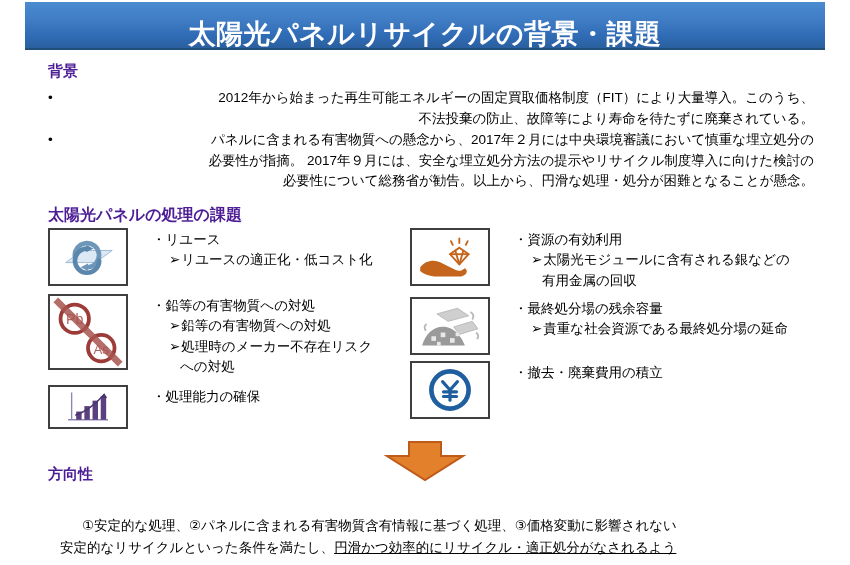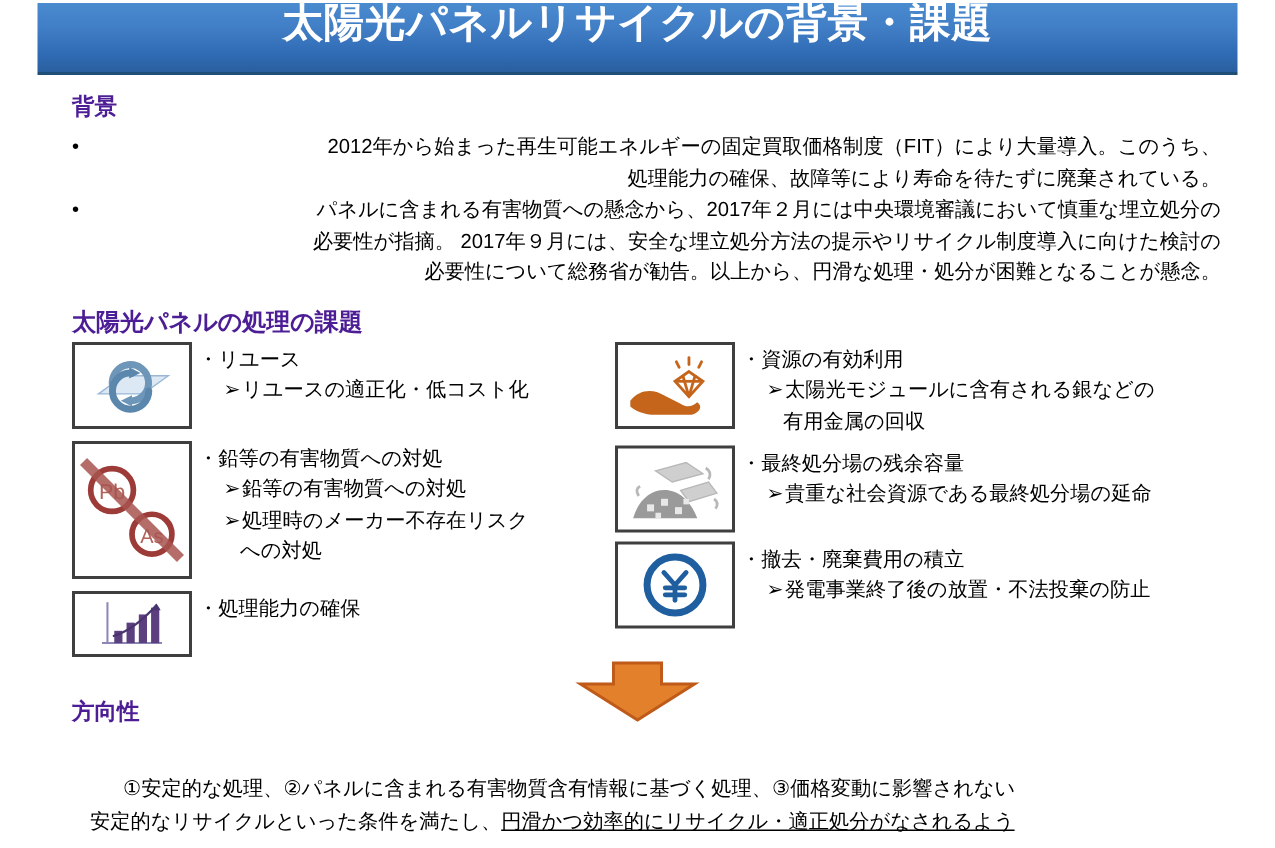--- a/index.html
+++ b/index.html
@@ -19,21 +19,21 @@
   
   .title-bar {
     position: absolute;
     left: 25px;
     top: 2px;
     width: 800px;
     height: 46px;
     background: linear-gradient(to bottom, #4a8bd0 0%, #3f7cc4 40%, #2f6bb4 75%, #2a5f9e 100%);
     border-bottom: 2px solid #1f4e79;
     display: flex;
-    align-items: flex-start;
+    align-items: flex-end;
     justify-content: center;
   }
   .title-text {
     color: #ffffff;
     font-size: 27px;
     font-weight: bold;
     letter-spacing: 0.5px;
     line-height: 1;
     white-space: nowrap;
   }
@@ -89,25 +89,25 @@
     flex: 0 0 auto;
     width: 80px;
     height: 58px;
     border: 2px solid #3f3f3f;
     background: #ffffff;
     box-sizing: border-box;
     position: relative;
     overflow: hidden;
     margin-left: 4px;
   }
-  .icon-box.tall { height: 92px; }
+  .icon-box.tall { height: 76px; }
   .icon-box svg { display: block; width: 100%; height: 100%; }
 
   .issue-text {
-    margin-left: 4px;
+    margin-left: 24px;
     font-size: 13.5px;
     line-height: 1.5;
     padding-top: 2px;
   }
   .issue-title { white-space: nowrap; }
   .issue-sub {
     padding-left: 17px;
     white-space: nowrap;
   }
   .issue-sub .arrowhead { margin-right: 1px; }
@@ -153,21 +153,21 @@
 </div>
 
 <div class="section-heading" id="heading-background">背景</div>
 
 <div class="bg-block">
 
   <div class="bg-item">
     <div class="bg-marker">•</div>
     <div class="bg-body">
       <div class="bg-line">2012年から始まった再生可能エネルギーの固定買取価格制度（FIT）により大量導入。このうち、</div>
-      <div class="bg-line">処理能力の確保、故障等により寿命を待たずに廃棄されている。</div>
+      <div class="bg-line">不法投棄の防止、故障等により寿命を待たずに廃棄されている。</div>
     </div>
   </div>
 
   <div class="bg-item">
     <div class="bg-marker">•</div>
     <div class="bg-body">
       <div class="bg-line">パネルに含まれる有害物質への懸念から、2017年２月には中央環境審議において慎重な埋立処分の</div>
       <div class="bg-line">必要性が指摘。 2017年９月には、安全な埋立処分方法の提示やリサイクル制度導入に向けた検討の</div>
       <div class="bg-line">必要性について総務省が勧告。以上から、円滑な処理・処分が困難となることが懸念。</div>
     </div>
@@ -301,21 +301,20 @@
           <line x1="32" y1="20" x2="40" y2="29"></line>
           <line x1="48" y1="20" x2="40" y2="29"></line>
           <line x1="40" y1="29" x2="40" y2="40"></line>
           <line x1="33" y1="31" x2="47" y2="31"></line>
           <line x1="33" y1="36" x2="47" y2="36"></line>
         </g>
       </svg>
     </div>
     <div class="issue-text">
       <div class="issue-title">・撤去・廃棄費用の積立</div>
-      <div class="issue-sub"><span class="arrowhead">➢</span><span>発電事業終了後の放置・不法投棄の防止</span></div>
     </div>
   </div>
 
 </div>
 
 <div class="arrow-wrap">
   <svg viewBox="0 0 84 42" xmlns="http://www.w3.org/2000/svg" aria-hidden="true">
     <polygon points="26,2 58,2 58,16 80,16 42,40 4,16 26,16" fill="#e2802c" stroke="#c05a18" stroke-width="2" stroke-linejoin="miter"></polygon>
   </svg>
 </div>

